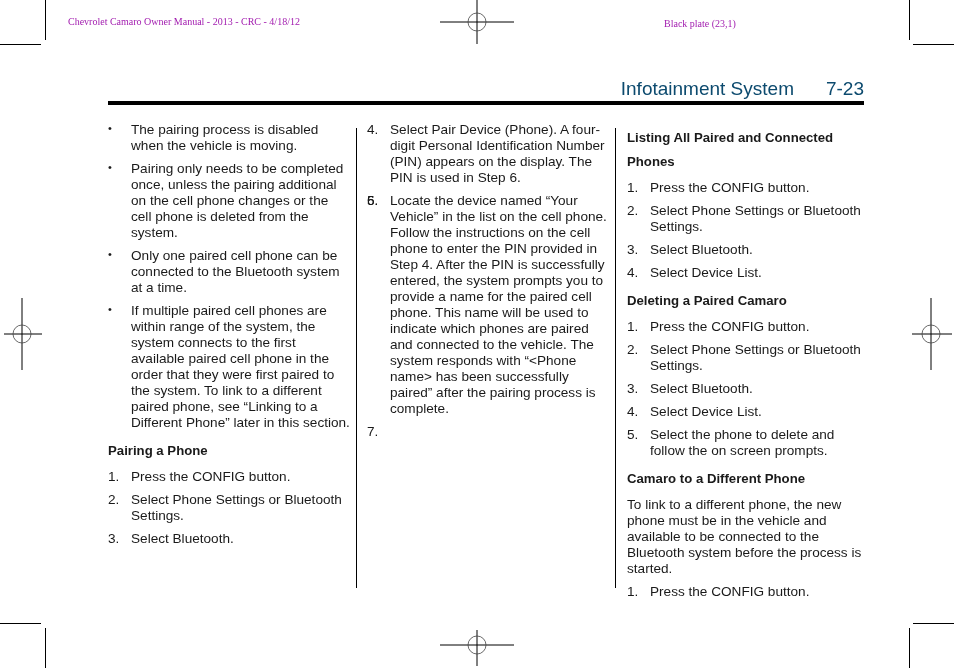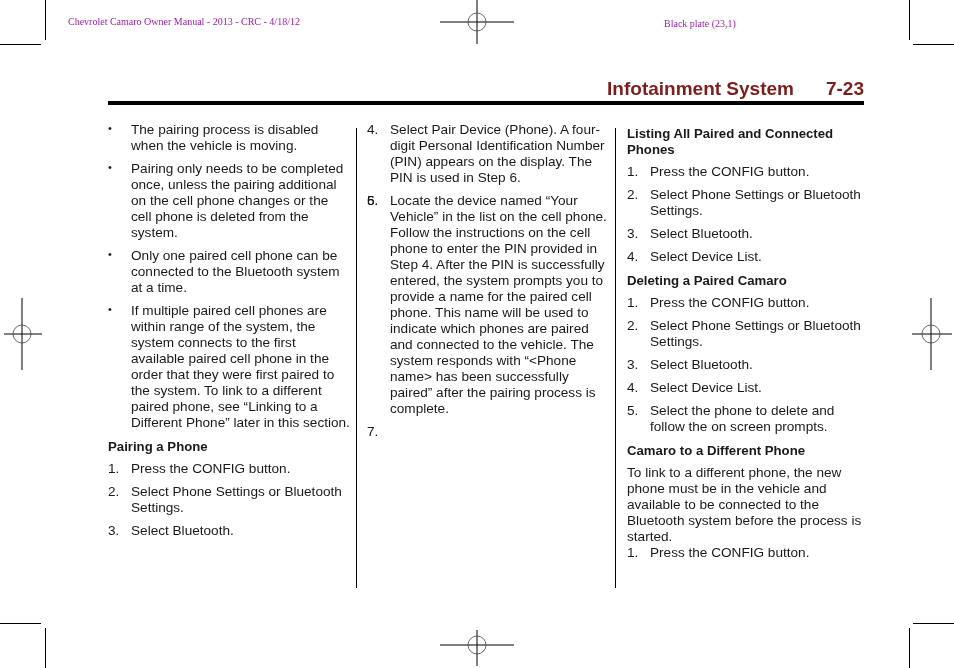--- a/index.html
+++ b/index.html
@@ -1,33 +1,33 @@
 <!DOCTYPE html>
 <html><head>
 <meta charset="utf-8">
 <style>
   html, body { margin:0; padding:0; background:#ffffff; }
   body { width:954px; height:668px; position:relative; overflow:hidden; color:#1a1a1a; font-family:"Liberation Sans", sans-serif; }
   .mark { position:absolute; background:#000; }
   .reg { position:absolute; }
   .hdr-serif { position:absolute; font-family:"Liberation Serif", serif; font-size:10px; color:#a21caf; white-space:nowrap; }
   .title-row { position:absolute; left:108px; top:78px; width:756px; height:26px; }
-  .title-text { position:absolute; right:0; top:0; font-family:"Liberation Sans", sans-serif; font-weight:bold; font-size:19px; color:#7f1d1d; white-space:nowrap; }
+  .title-text { position:absolute; right:0; top:0; font-family:"Liberation Sans", sans-serif; font-weight:normal; font-size:19px; color:#0c4a6e; white-space:nowrap; }
   .title-text .pg { display:inline-block; margin-left:32px; }
   .rule { position:absolute; left:108px; top:101px; width:756px; height:4px; background:#000; }
   .col { position:absolute; top:122px; font-size:13.6px; line-height:16px; }
   .col1 { left:108px; width:242px; }
   .col2 { left:367px; width:240px; }
   .col3 { left:627px; width:240px; }
   .vdiv { position:absolute; width:1px; background:#000; }
   .item { position:relative; padding-left:23px; margin-bottom:7px; }
   .item .lead { position:absolute; left:0; top:0; }
   .bullet .lead { font-size:11px; top:-2px; }
-  .heading { font-weight:bold; font-size:13.2px; margin:8px 0 6px 0; line-height:16px; }
-  .para { }
+  .heading { font-weight:bold; font-size:13.2px; margin:8px 0 6px 0; line-height:24px; }
+  .para { margin-bottom:7px; }
 </style>
 </head>
 <body>
 
 <div class="mark" style="left:45px;top:0;width:1px;height:40px;"></div>
 <div class="mark" style="left:0;top:44px;width:41px;height:1px;"></div>
 <div class="mark" style="left:909px;top:0;width:1px;height:40px;"></div>
 <div class="mark" style="left:913px;top:44px;width:41px;height:1px;"></div>
 <div class="mark" style="left:45px;top:628px;width:1px;height:40px;"></div>
 <div class="mark" style="left:0;top:623px;width:41px;height:1px;"></div>

